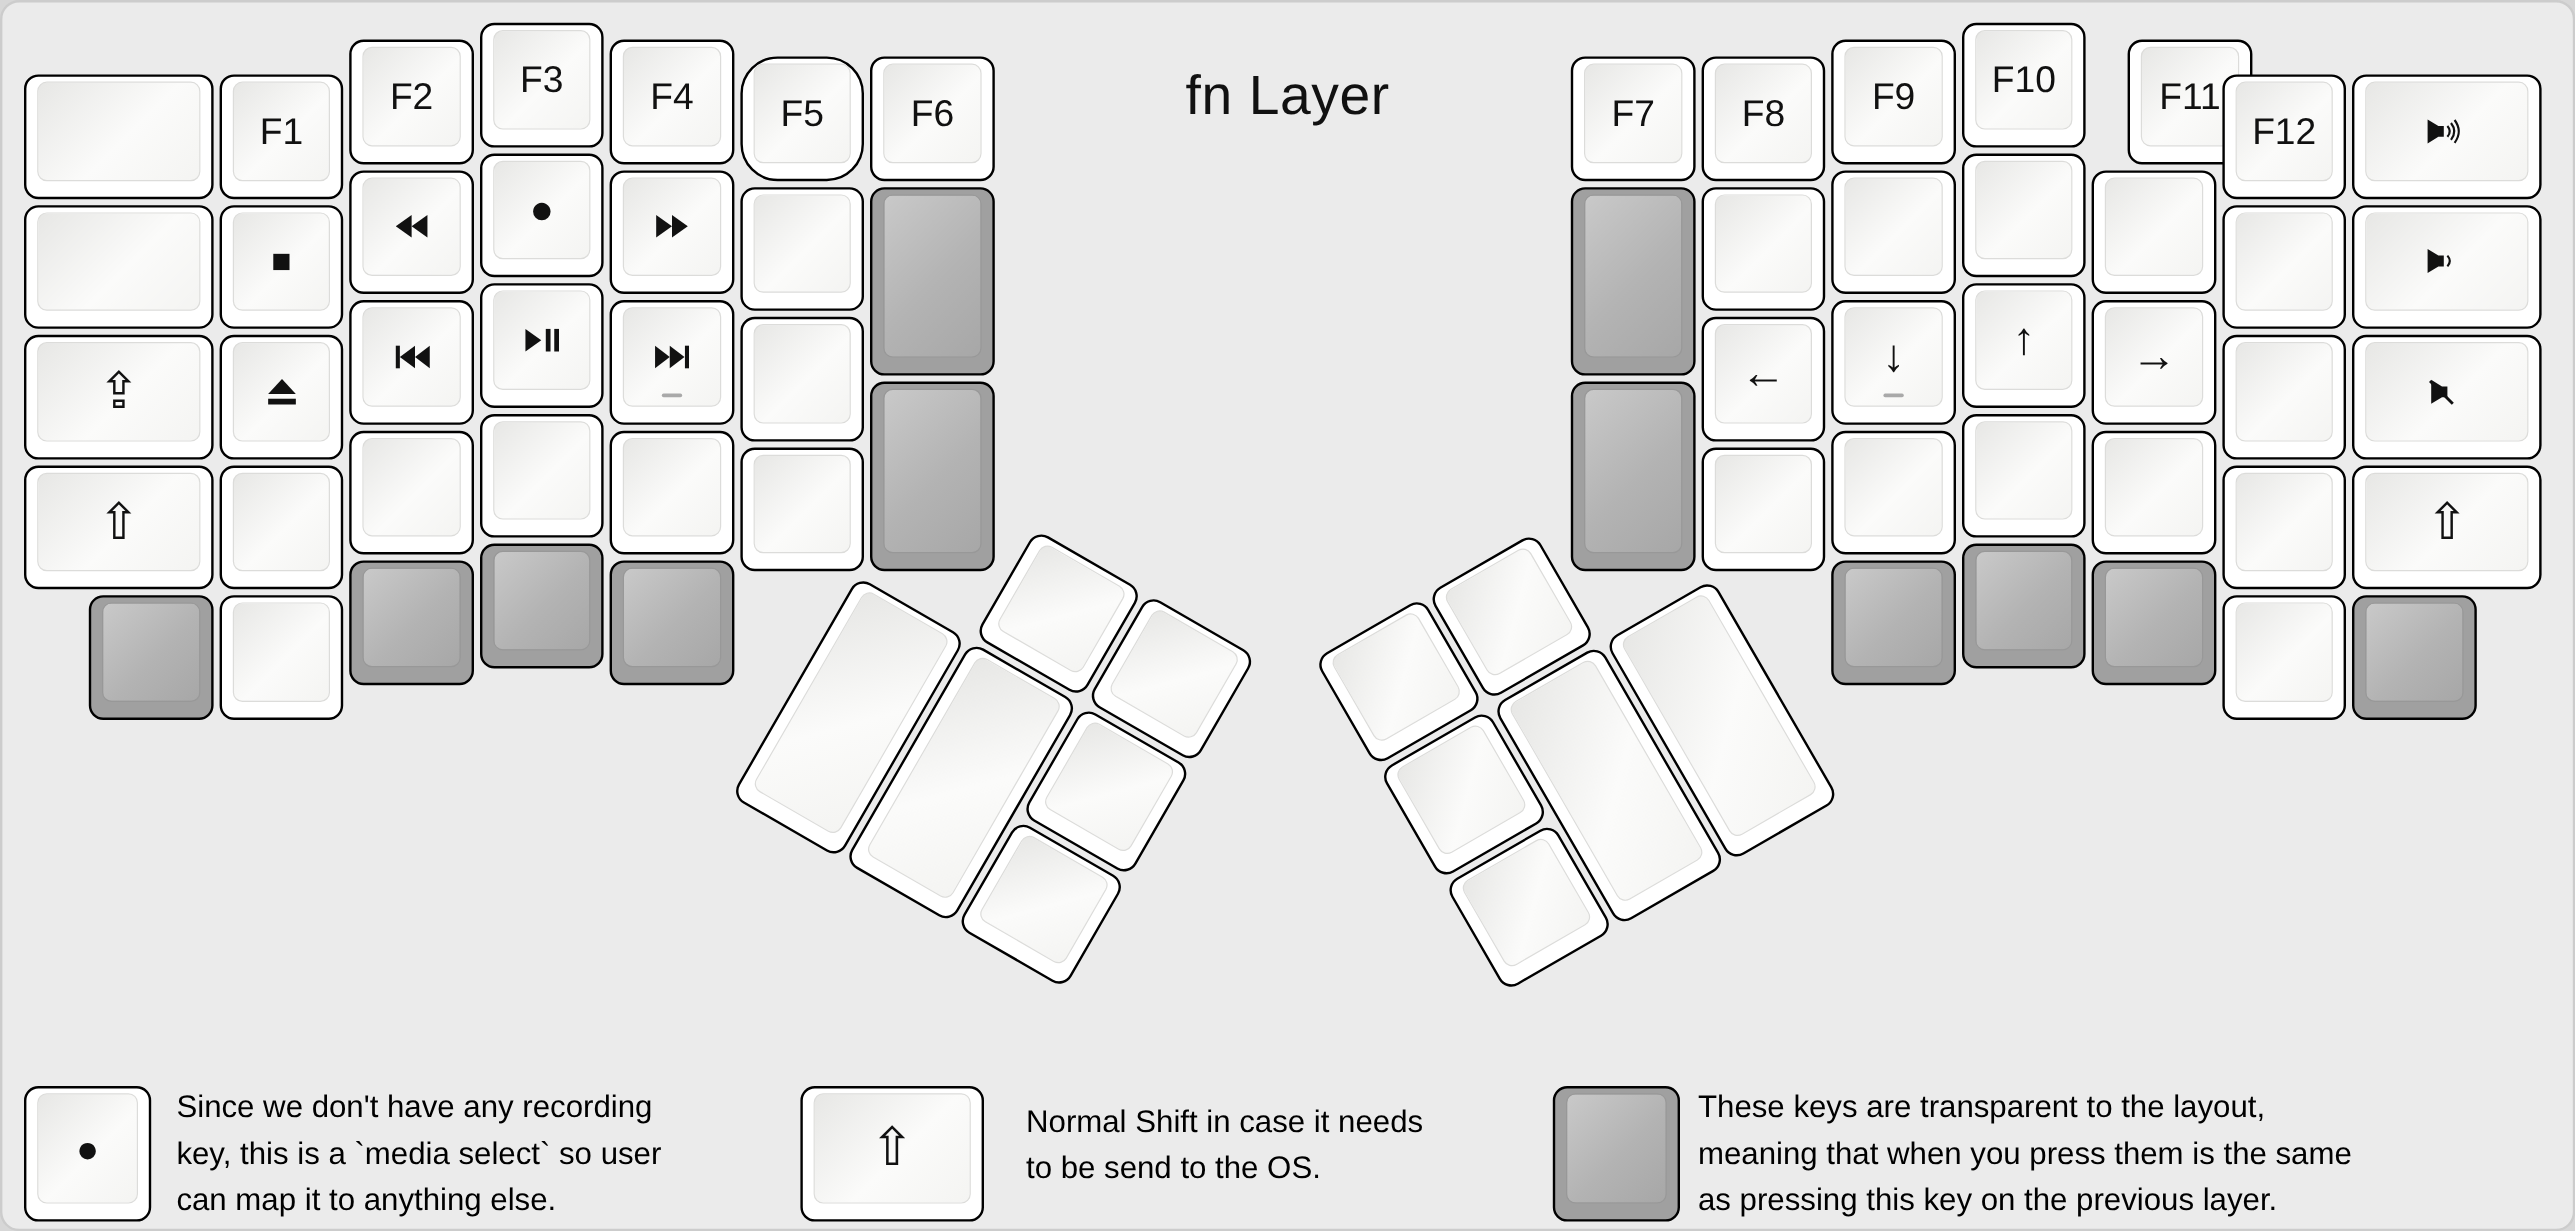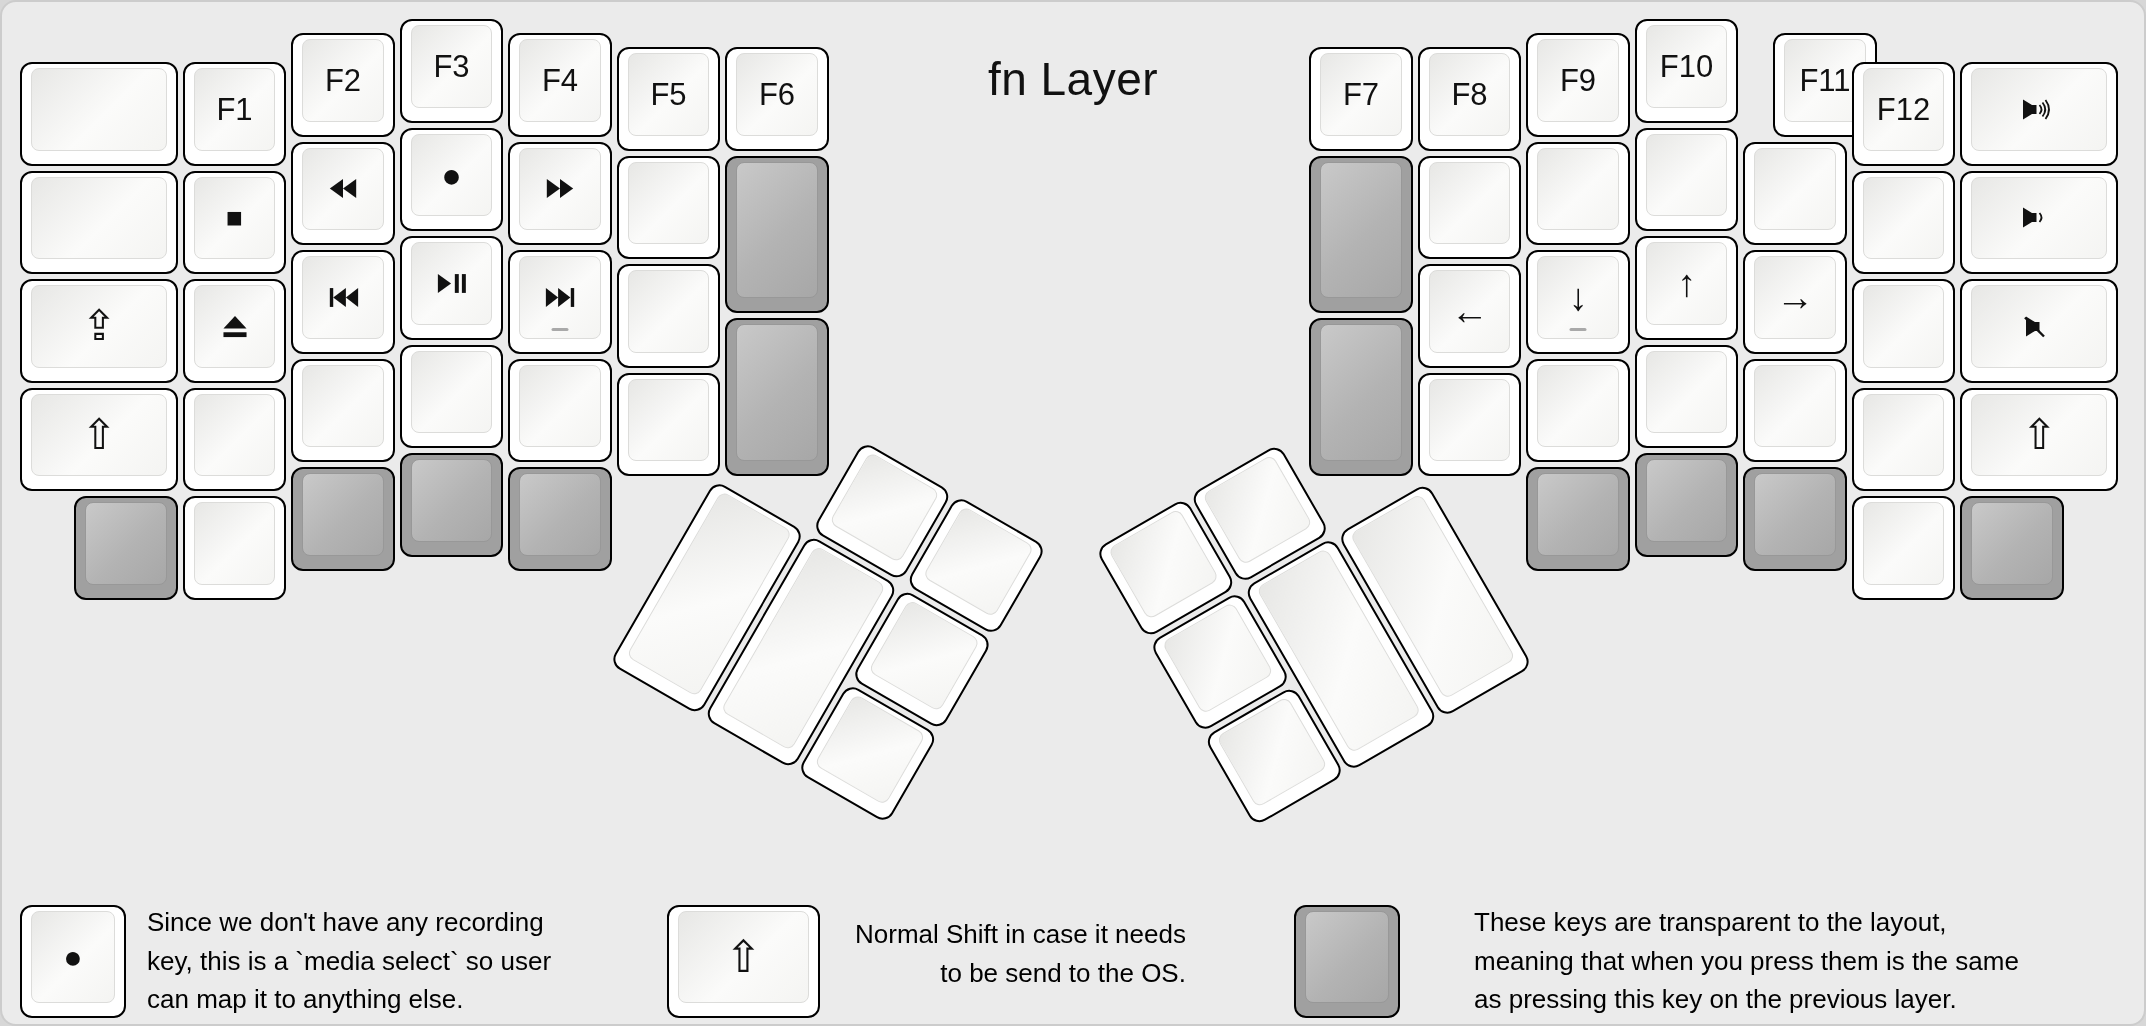--- a/index.html
+++ b/index.html
@@ -54,23 +54,23 @@
   
   .legend-key-slot{position:absolute;}
   .legend-text{
     position:absolute;
     font-size:26px;line-height:38.5px;color:#000;
     white-space:pre-line;
   }
   #slot-legend-0{left:20px;top:905px;}
   #text-legend-0{left:147px;top:903px;}
   #slot-legend-1{left:667px;top:905px;}
-  #text-legend-1{left:855px;top:915px;text-align:right;}
+  #text-legend-1{left:855px;top:915px;}
   #slot-legend-2{left:1294px;top:905px;}
-  #text-legend-2{left:1474px;top:903px;}
+  #text-legend-2{left:1415px;top:903px;}
 </style>
 </head>
 <body>
 
 <div class="panel"></div>
 <div class="page-title">fn Layer</div>
 
 <div id="keys-root">
     <div class="key w" style="left: 20px; top: 62px; width: 158px; height: 103.5px;">
       <div class="keytop"></div>
@@ -202,21 +202,21 @@
         </span>
         <span class="homing"></span>
       </div>
     </div>
     <div class="key w" style="left: 508.25px; top: 358.5px; width: 103.5px; height: 103.5px;">
       <div class="keytop"></div>
     </div>
     <div class="key d" style="left: 508.25px; top: 467px; width: 103.5px; height: 103.5px;">
       <div class="keytop"></div>
     </div>
-    <div class="key w" style="left: 616.75px; top: 47px; width: 103.5px; height: 103.5px;">
+    <div class="key w" style="left: 616.75px; top: 47px; width: 103.5px; height: 103.5px; border-radius: 31px;">
       <div class="keytop">
         <span class="klabel">F5</span>
       </div>
     </div>
     <div class="key w" style="left: 616.75px; top: 155.5px; width: 103.5px; height: 103.5px;">
       <div class="keytop"></div>
     </div>
     <div class="key w" style="left: 616.75px; top: 264px; width: 103.5px; height: 103.5px;">
       <div class="keytop"></div>
     </div>

